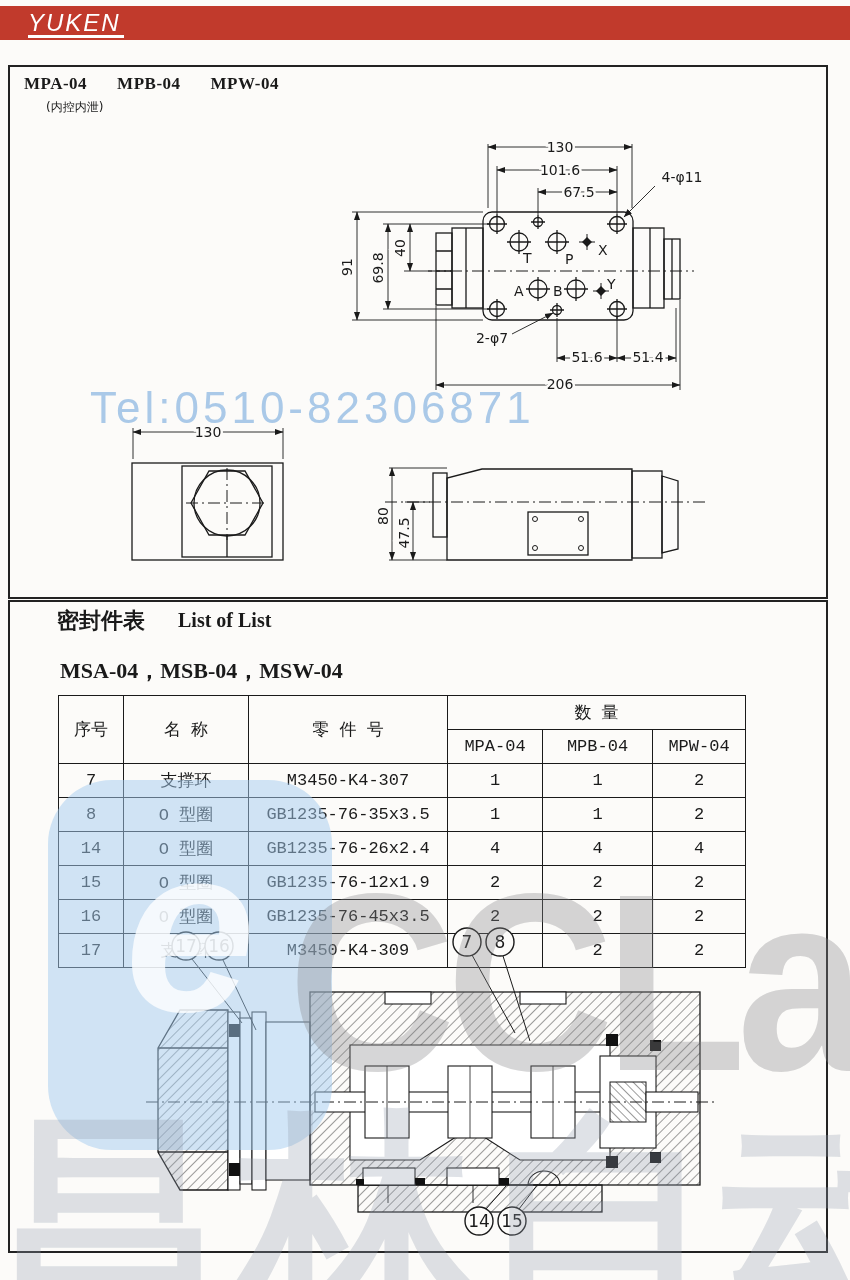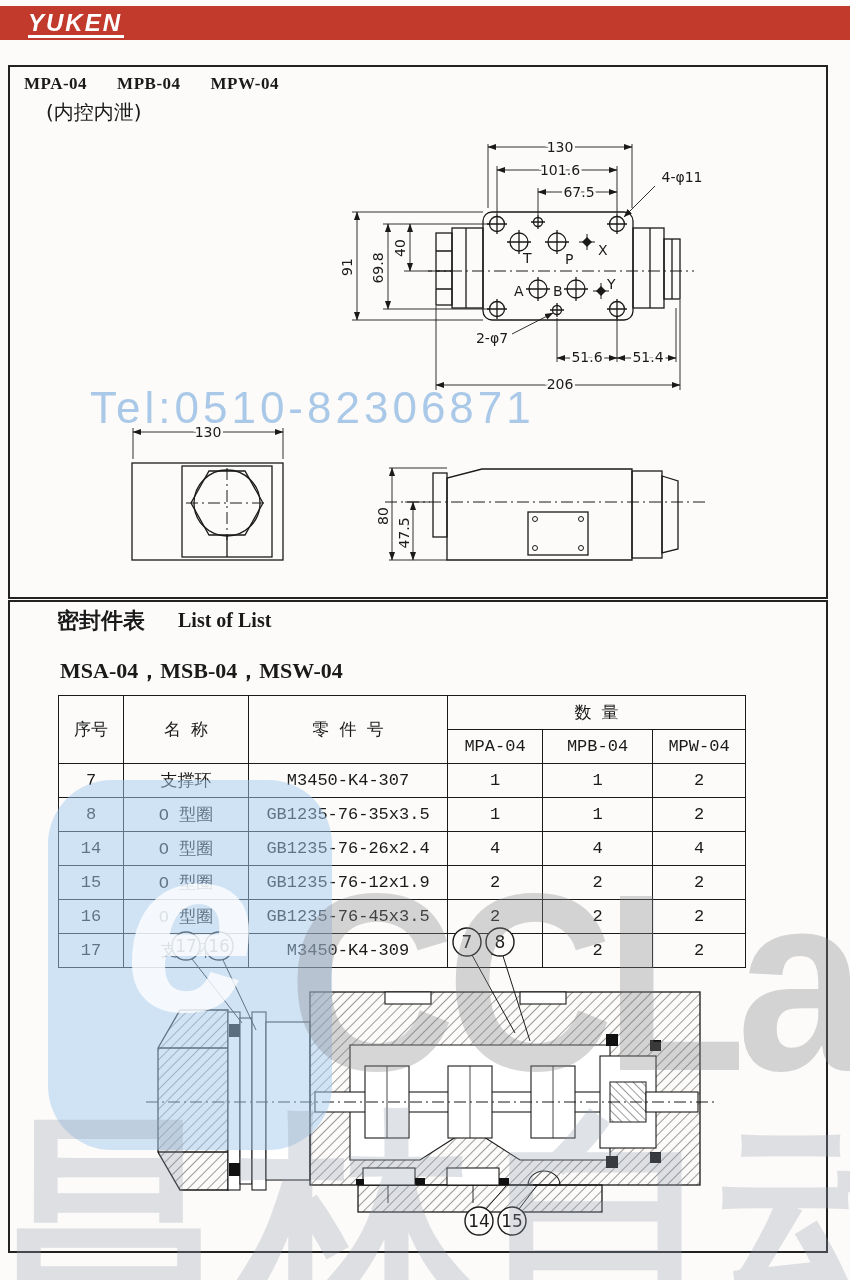--- a/index.html
+++ b/index.html
@@ -1,30 +1,30 @@
 <!DOCTYPE html>
 <html><head>
 <meta charset="utf-8">
 <style>
   html,body{margin:0;padding:0;background:#e8e8e8;}
   .page{position:relative;width:850px;height:1280px;background:#fcfbf9;overflow:hidden;
         font-family:"Liberation Serif",serif;color:#1a1a1a;}
   
   .hdr{position:absolute;left:0;top:6px;width:850px;height:34px;}
   .hdr .logo{position:absolute;left:28px;top:3px;color:#fff;font-family:"Liberation Sans",sans-serif;
-             font-weight:700;font-size:24px;letter-spacing:2px;font-style:italic;}
+             font-weight:400;font-size:24px;letter-spacing:2px;font-style:italic;}
   .hdr .logo-rule{position:absolute;left:28px;top:29px;width:96px;height:3px;background:#fff;}
   
   .box{position:absolute;border:2px solid #222;background:transparent;}
   #box1{left:8px;top:65px;width:816px;height:530px;}
   #box2{left:8px;top:600px;width:816px;height:649px;}
   
   .models{position:absolute;left:24px;top:74px;font-size:17px;font-weight:600;letter-spacing:.5px;}
   .models span{margin-right:30px;}
-  .note{position:absolute;left:46px;top:99px;font-size:20px;font-family:"DejaVu Sans",sans-serif;}
+  .note{position:absolute;left:46px;top:99px;font-size:12px;font-family:"DejaVu Sans",sans-serif;}
   
   .t-cn{position:absolute;left:57px;top:606px;font-size:22px;font-weight:900;font-family:"DejaVu Sans",sans-serif;}
   .t-en{position:absolute;left:178px;top:609px;font-size:20px;font-weight:700;}
   .t-models{position:absolute;left:60px;top:656px;font-size:22px;font-weight:700;}
   
   table.seals{position:absolute;left:58px;top:695px;border-collapse:collapse;table-layout:fixed;
               font-size:17px;text-align:center;}
   table.seals th,table.seals td{border:1.6px solid #1a1a1a;padding:0;height:33px;font-weight:400;
               font-family:Liberation Mono, monospace;}
   table.seals th{font-weight:400;}

